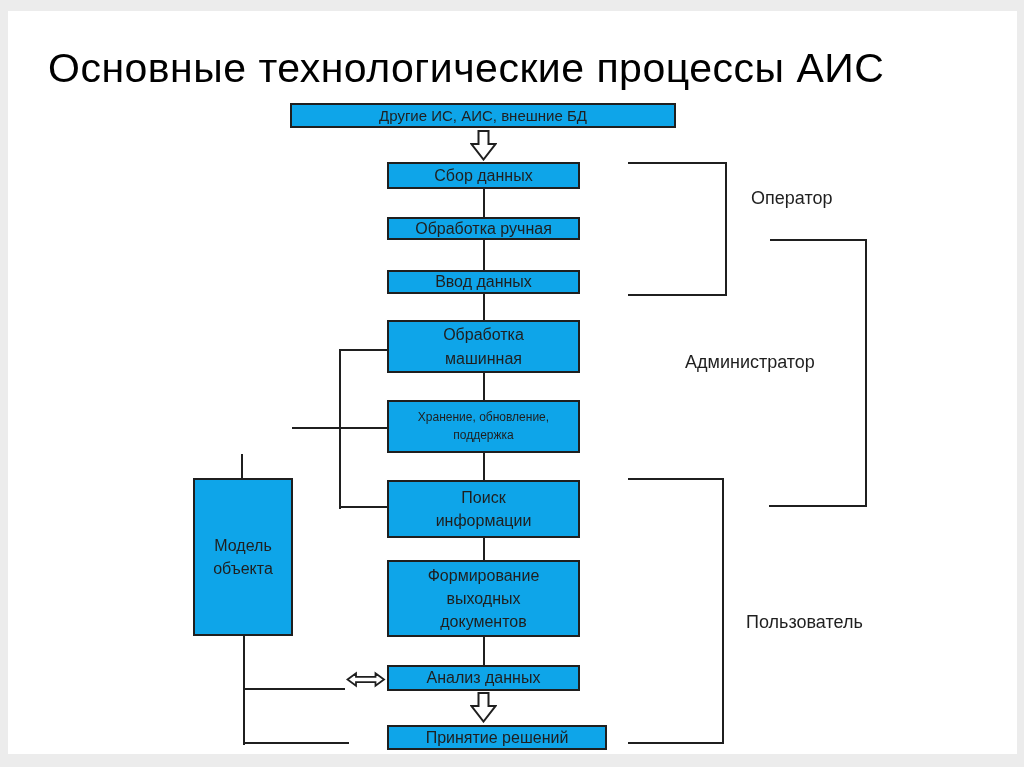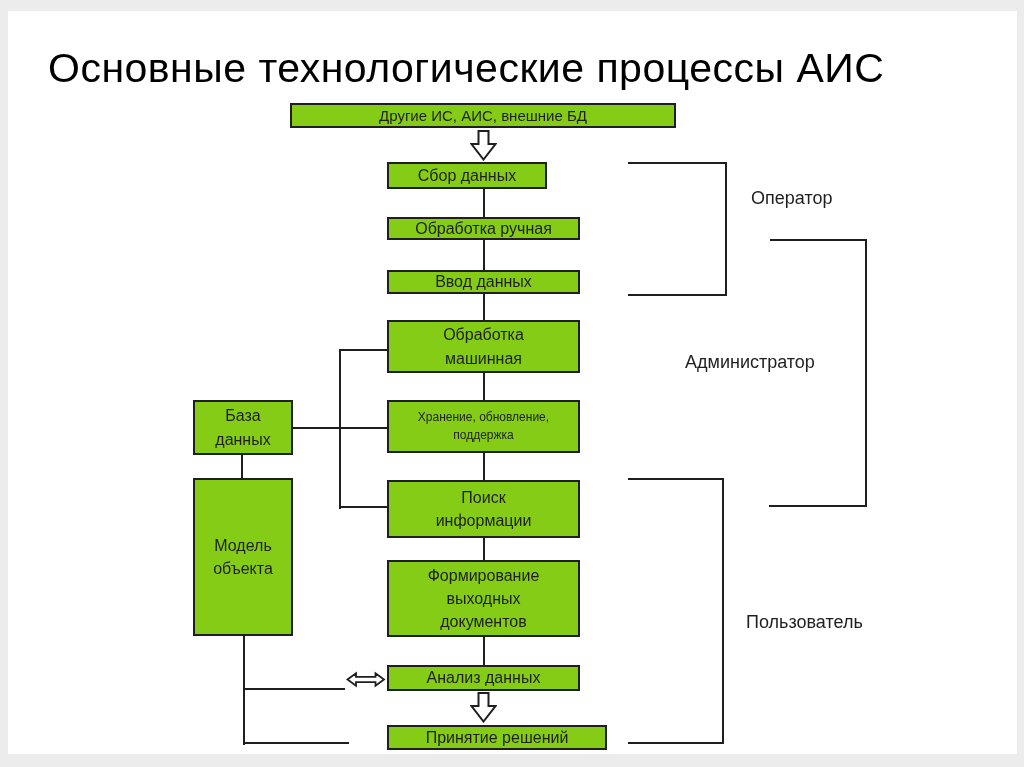--- a/index.html
+++ b/index.html
@@ -21,21 +21,21 @@
     font-size: 41px;
     line-height: 1.2;
     letter-spacing: 0.5px;
     color: #000000;
     white-space: nowrap;
   }
   .box {
     position: absolute;
     box-sizing: border-box;
     border: 2px solid #1f1f1f;
-    background: #84cc16;
+    background: #0ea5e9;
     display: flex;
     align-items: center;
     justify-content: center;
     text-align: center;
     white-space: pre-line;
     font-size: 16px;
     line-height: 1.45;
     color: #1f1f1f;
     z-index: 2;
   }
@@ -49,37 +49,35 @@
   .arrow { position: absolute; z-index: 2; }
 </style>
 </head>
 <body>
 
 <div id="slide">
 
   <div id="page-title">Основные технологические процессы АИС</div>
 
   <div class="box" style="left:290px; top:103px; width:386px; height:25px; font-size:15px;">Другие ИС, АИС, внешние БД</div>
-  <div class="box" style="left:387px; top:162px; width:160px; height:27px;">Сбор данных</div>
+  <div class="box" style="left:387px; top:162px; width:193px; height:27px;">Сбор данных</div>
   <div class="box" style="left:387px; top:217px; width:193px; height:23px;">Обработка ручная</div>
   <div class="box" style="left:387px; top:320px; width:193px; height:53px;">Обработка
 машинная</div>
   <div class="box" style="left:387px; top:270px; width:193px; height:24px;">Ввод данных</div>
   <div class="box" style="left:387px; top:400px; width:193px; height:53px; font-size:12px;">Хранение, обновление,
 поддержка</div>
   <div class="box" style="left:387px; top:480px; width:193px; height:58px;">Поиск
 информации</div>
   <div class="box" style="left:387px; top:560px; width:193px; height:77px;">Формирование
 выходных
 документов</div>
   <div class="box" style="left:387px; top:665px; width:193px; height:26px;">Анализ данных</div>
   <div class="box" style="left:387px; top:725px; width:220px; height:25px;">Принятие решений</div>
 
-  <div class="box" style="left:193px; top:400px; width:100px; height:55px;">База
-данных</div>
   <div class="box" style="left:193px; top:478px; width:100px; height:158px;">Модель
 объекта</div>
 
   <div class="ln" style="left:483px; top:188px; width:2px; height:30px;"></div>
   <div class="ln" style="left:483px; top:239px; width:2px; height:32px;"></div>
   <div class="ln" style="left:483px; top:293px; width:2px; height:28px;"></div>
   <div class="ln" style="left:483px; top:372px; width:2px; height:29px;"></div>
   <div class="ln" style="left:483px; top:452px; width:2px; height:29px;"></div>
   <div class="ln" style="left:483px; top:532px; width:2px; height:29px;"></div>
   <div class="ln" style="left:483px; top:636px; width:2px; height:30px;"></div>

